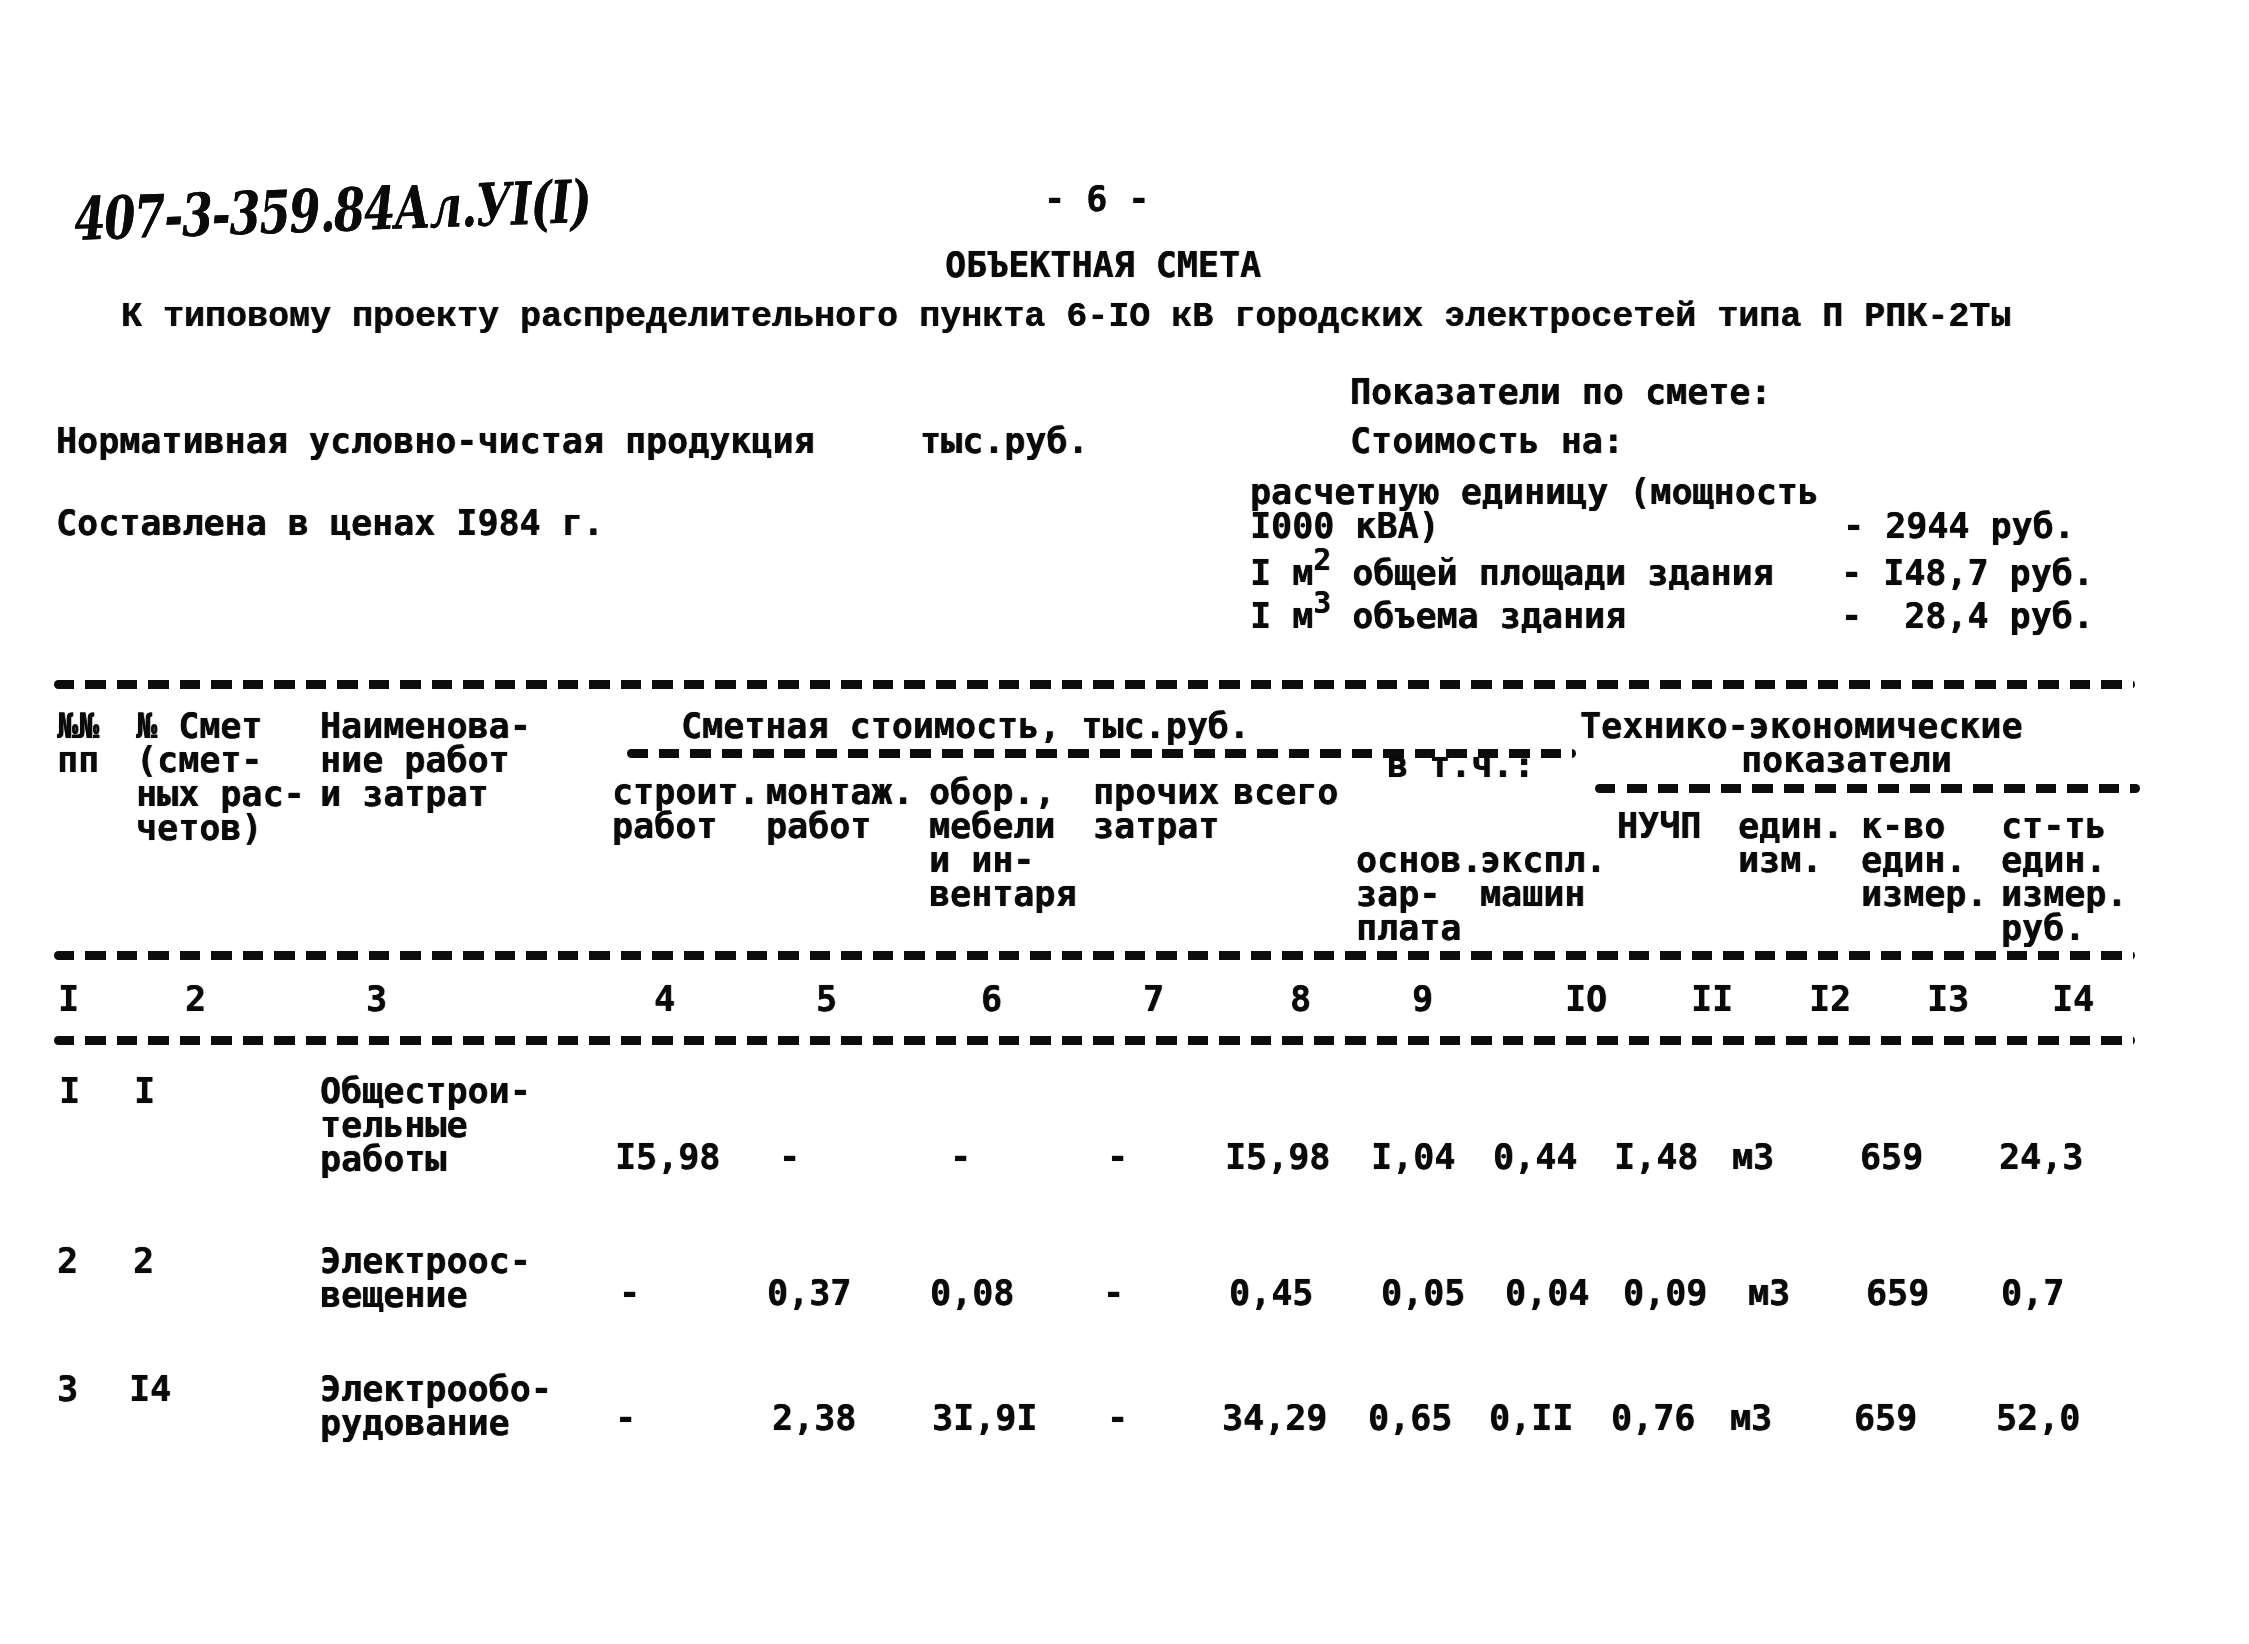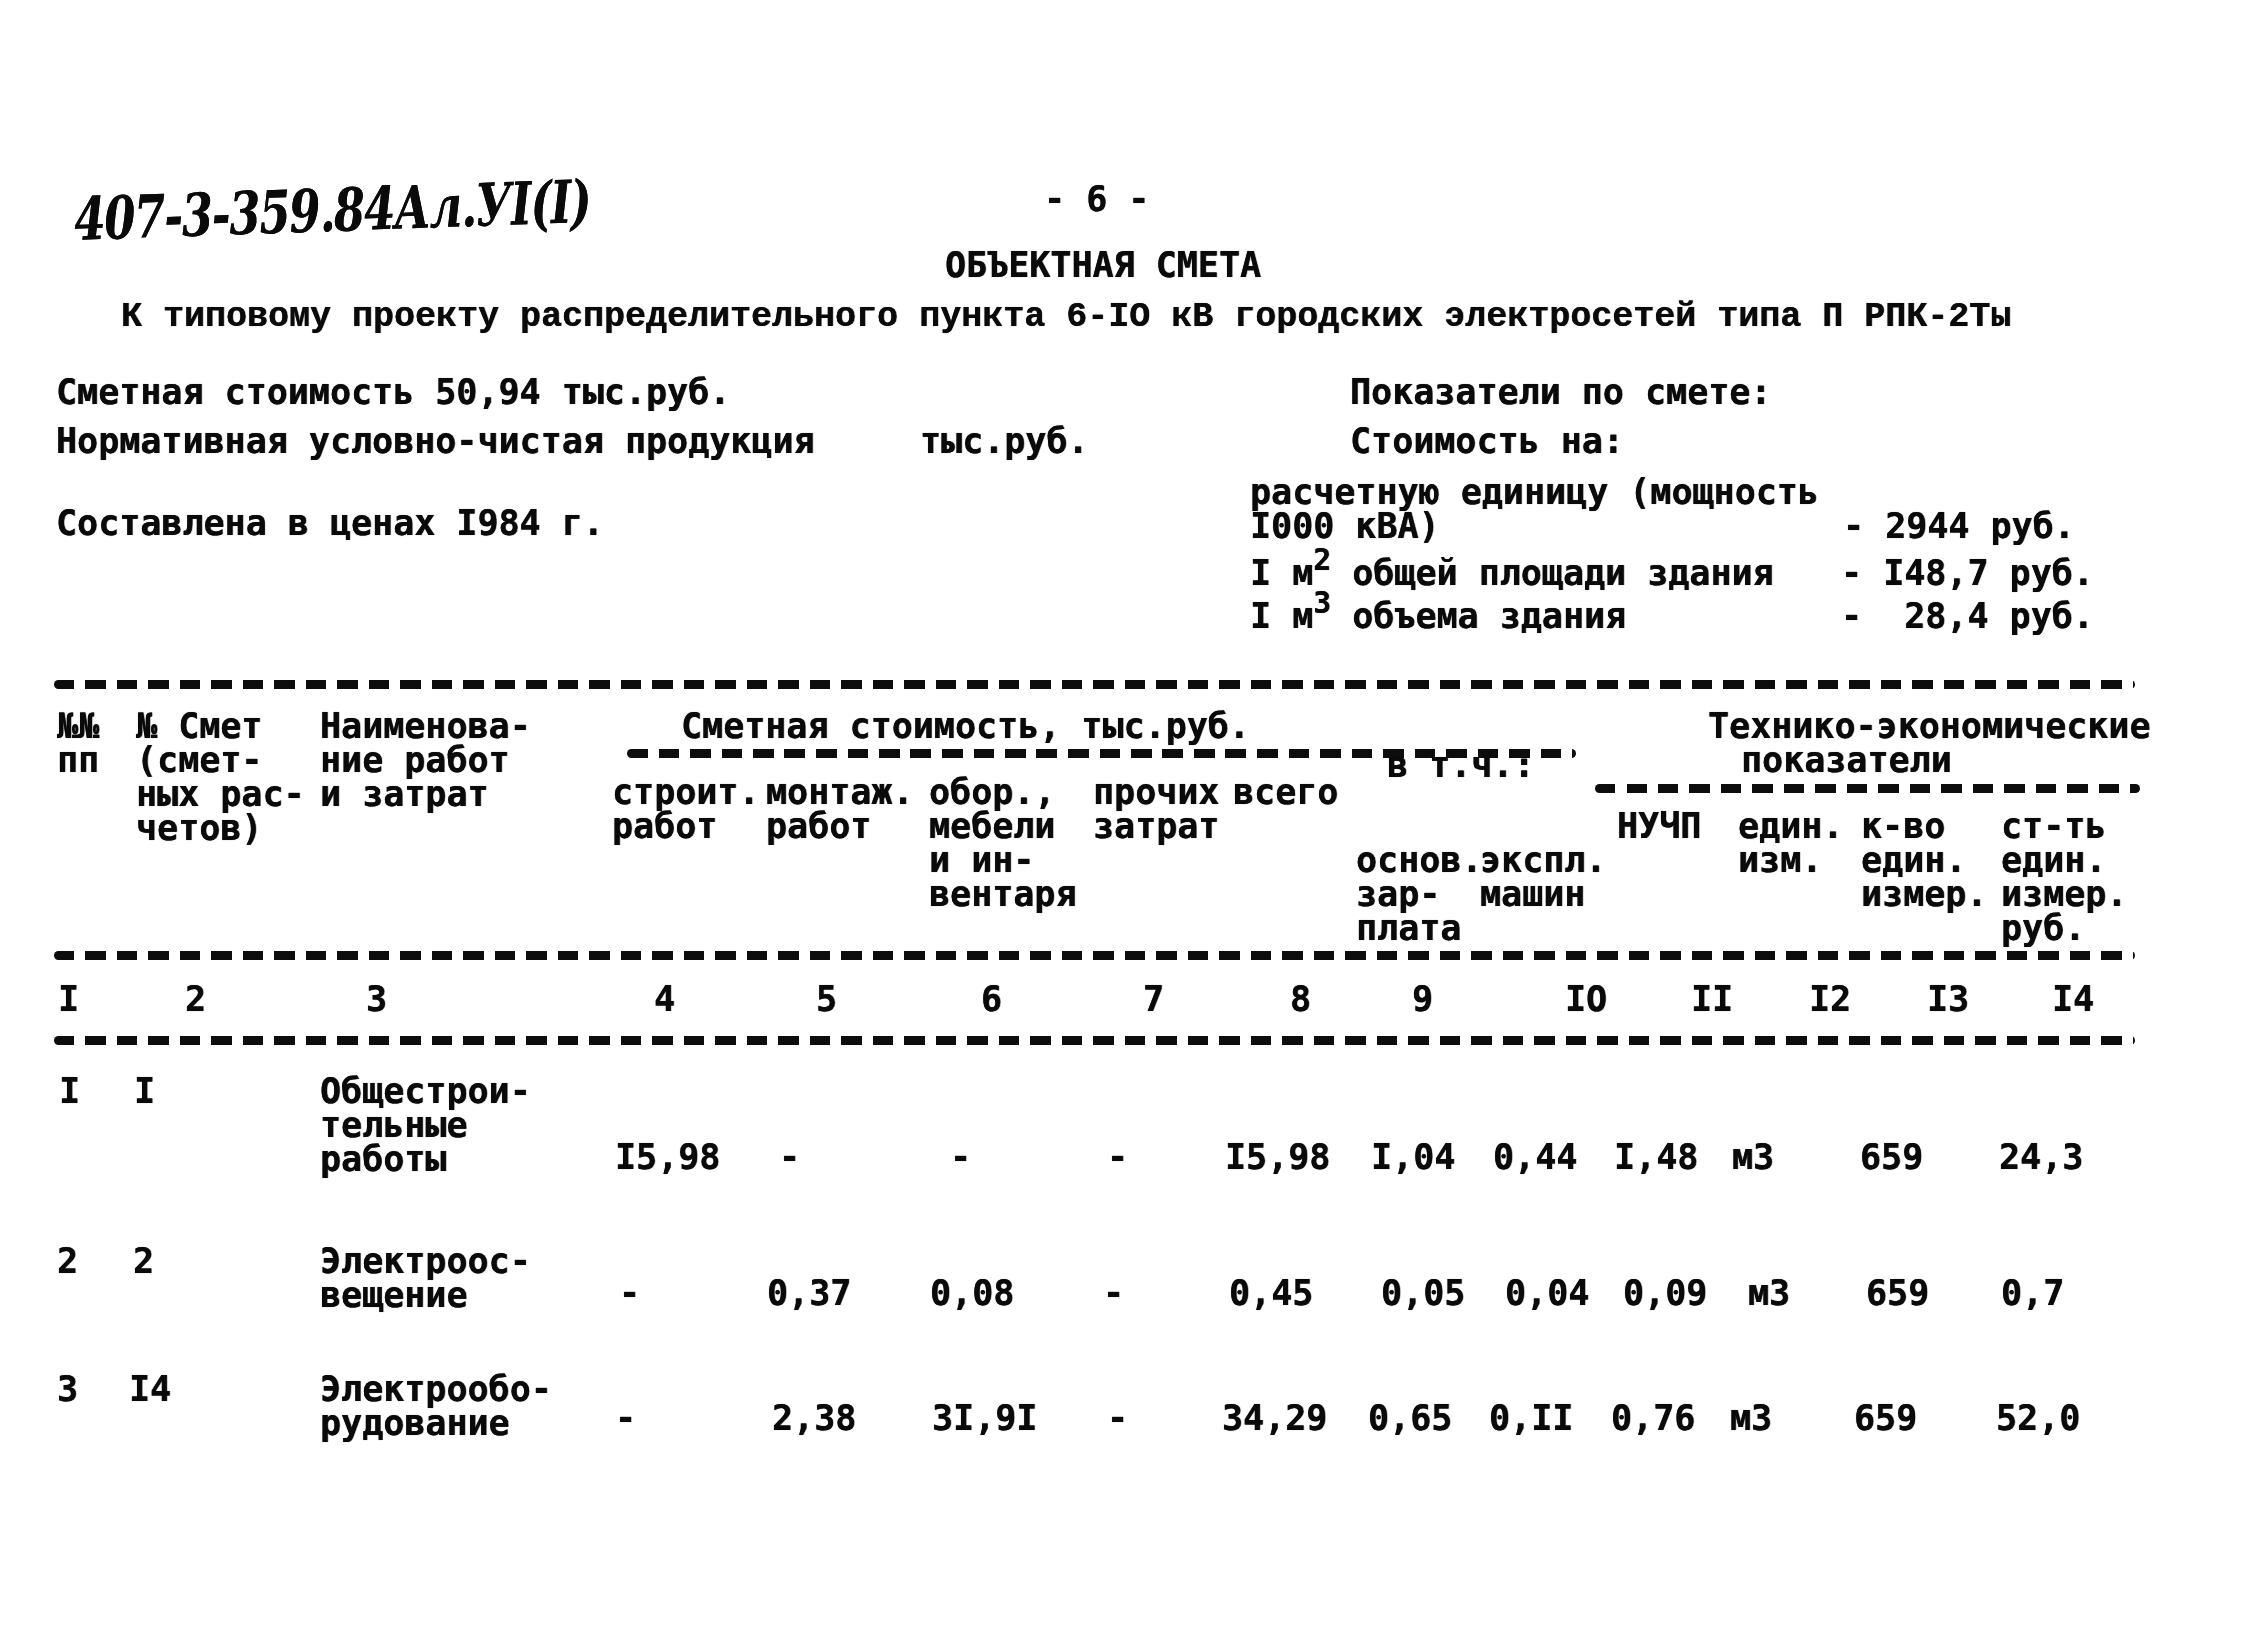--- a/index.html
+++ b/index.html
@@ -27,21 +27,20 @@
 </head>
 <body>
 
 <div class="page">
 
   <div class="hand" style="left:73px; top:185px;">407-3-359.84Ал.УІ(І)</div>
   <div class="tw" style="left:1044px; top:182px;">- 6 -</div>
   <div class="tw" style="left:945px; top:248px;">ОБЪЕКТНАЯ СМЕТА</div>
   <div class="tw" style="left:121px; top:300px;font-family:Liberation Mono, monospace;">К типовому проекту распределительного пункта 6-IO кВ городских электросетей типа П РПК-2Ты</div>
 
-  <div class="tw" style="left:56px; top:375px;">Сметная стоимость 50,94 тыс.руб.</div>
   <div class="tw" style="left:56px; top:424px;">Нормативная условно-чистая продукция</div>
   <div class="tw" style="left:920px; top:424px;">тыс.руб.</div>
   <div class="tw" style="left:56px; top:506px;">Составлена в ценах I984 г.</div>
 
   <div class="tw" style="left:1350px; top:375px;">Показатели по смете:</div>
   <div class="tw" style="left:1350px; top:424px;">Стоимость на:</div>
   <div class="tw" style="left:1250px; top:475px;">расчетную единицу (мощность
 I000 кВА)</div>
   <div class="tw" style="left:1843px; top:509px;">- 2944 руб.</div>
   <div class="tw" style="left:1250px; top:556px;"><span>I м</span><span class="sup">2</span><span> общей площади здания</span></div>
@@ -55,21 +54,21 @@
     <div class="tw" style="left:57px; top:709px;">№№
 пп</div>
     <div class="tw" style="left:136px; top:709px;">№ Смет
 (смет-
 ных рас-
 четов)</div>
     <div class="tw" style="left:320px; top:709px;">Наименова-
 ние работ
 и затрат</div>
     <div class="tw" style="left:681px; top:709px;">Сметная стоимость, тыс.руб.</div>
-    <div class="tw" style="left:1708px; top:709px;">Технико-экономические</div>
+    <div class="tw" style="left:1580px; top:709px;">Технико-экономические</div>
     <div class="tw" style="left:1741px; top:743px;">показатели</div>
 
     <div class="rule" style="left:627px; top:749px; width:949px;"></div>
 
     <div class="tw" style="left:612px; top:775px;">строит.
 работ</div>
     <div class="tw" style="left:766px; top:775px;">монтаж.
 работ</div>
     <div class="tw" style="left:929px; top:775px;">обор.,
 мебели

